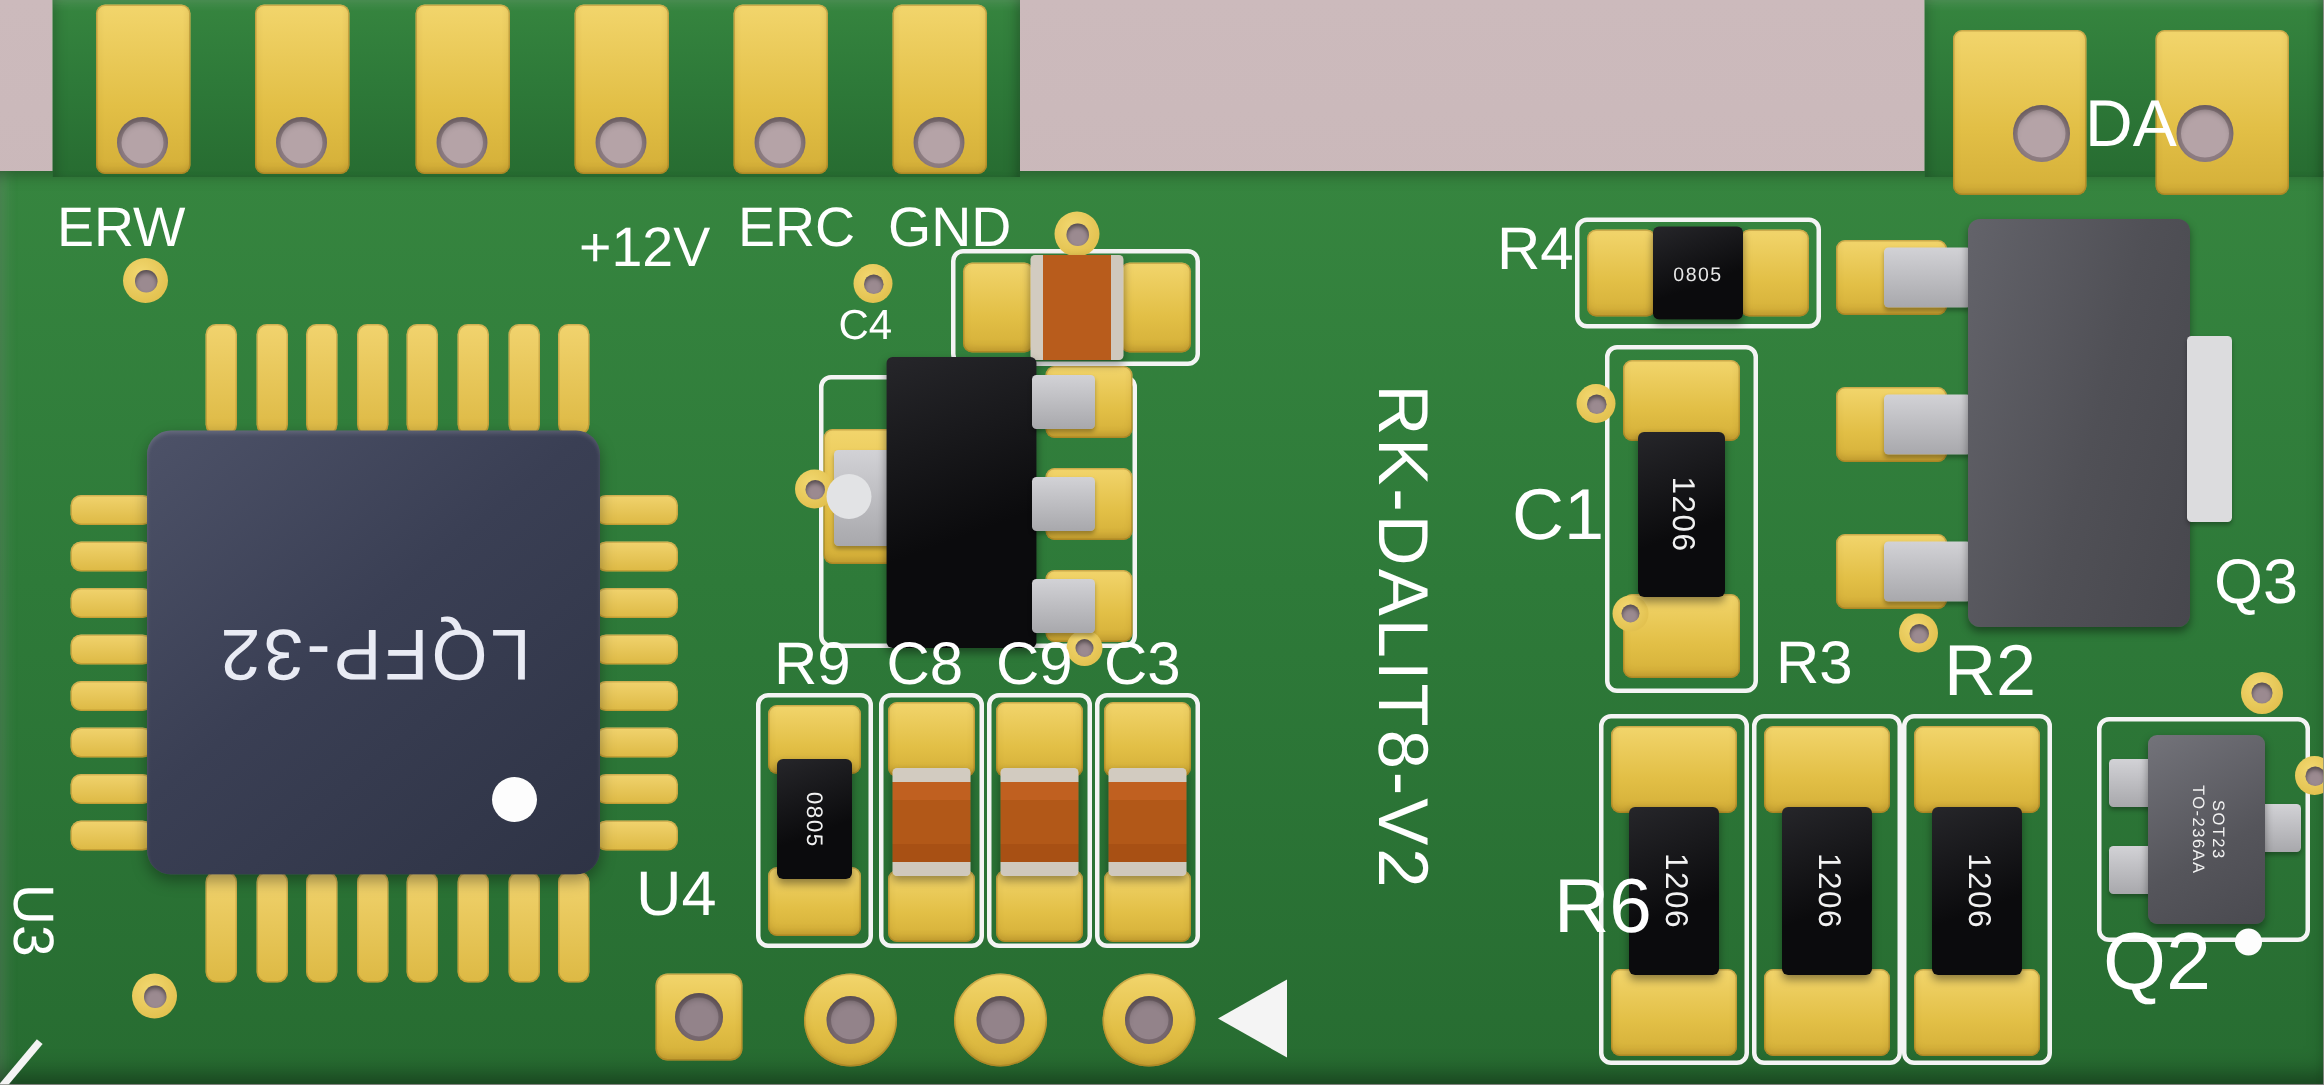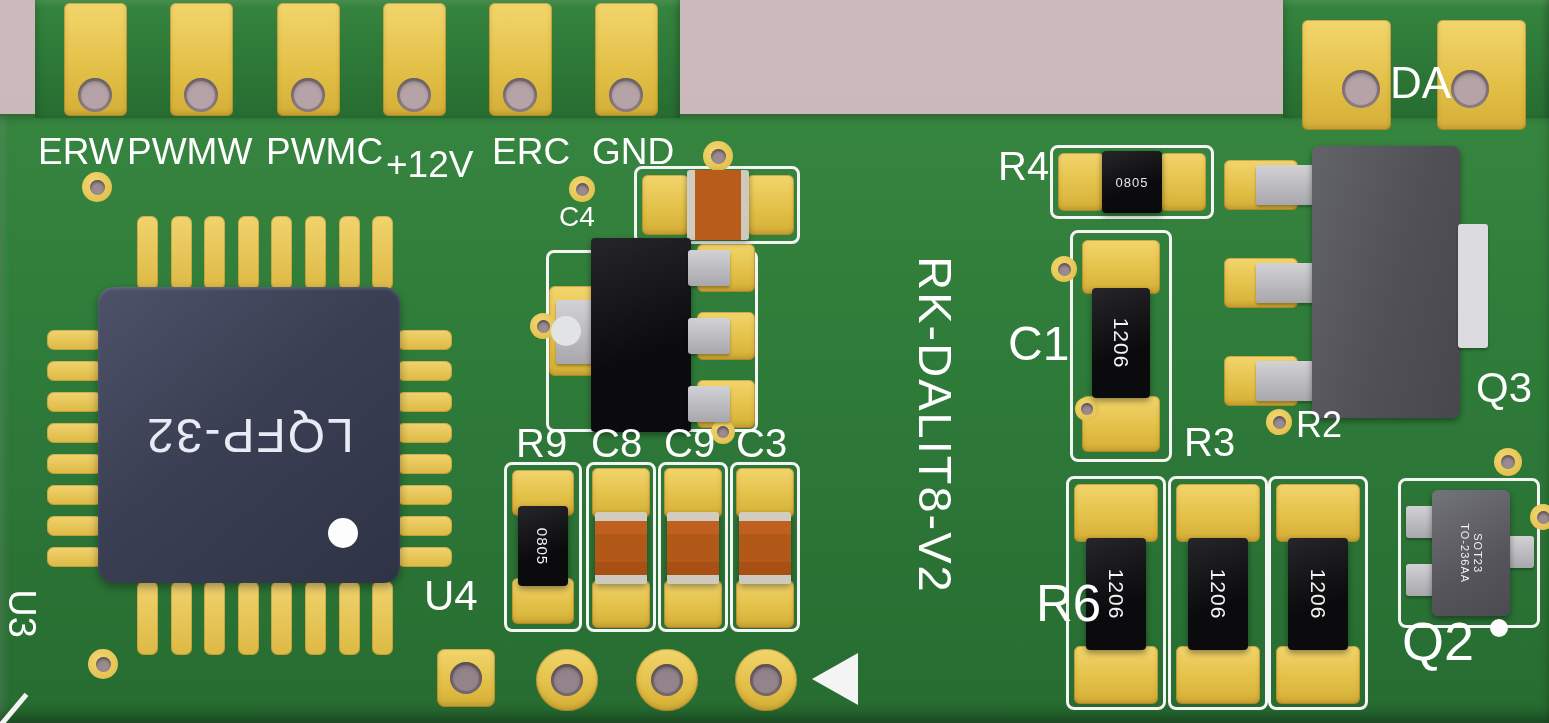--- a/index.html
+++ b/index.html
@@ -74,22 +74,20 @@
       <div class="hole" style="left:14px;top:75px;width:34px;height:34px"></div>
     </div>
   <div class="pad" style="left:489px;top:3px;width:63px;height:113px">
       <div class="hole" style="left:14px;top:75px;width:34px;height:34px"></div>
     </div>
   <div class="pad" style="left:595px;top:3px;width:63px;height:113px">
       <div class="hole" style="left:14px;top:75px;width:34px;height:34px"></div>
     </div>
 
   <span class="lbl" style="left:38px;top:131px;font-size:37px">ERW</span>
-  <span class="lbl" style="left:127px;top:131px;font-size:37px">PWMW</span>
-  <span class="lbl" style="left:266px;top:131px;font-size:37px">PWMC</span>
   <span class="lbl" style="left:386px;top:144px;font-size:37px">+12V</span>
   <span class="lbl" style="left:492px;top:131px;font-size:37px">ERC</span>
   <span class="lbl" style="left:592px;top:131px;font-size:37px">GND</span>
 
   <div class="pad" style="left:1302px;top:20px;width:89px;height:110px">
       <div class="hole" style="left:40px;top:50px;width:38px;height:38px"></div>
     </div>
   <div class="pad" style="left:1437px;top:20px;width:89px;height:110px">
       <div class="hole" style="left:14px;top:50px;width:38px;height:38px"></div>
     </div>
@@ -183,21 +181,21 @@
   <div class="pad" style="left:1224px;top:258px;width:74px;height:50px"></div>
   <div class="pad" style="left:1224px;top:356px;width:74px;height:50px"></div>
   <div class="lead" style="left:1256px;top:165px;width:58px;height:40px"></div>
   <div class="lead" style="left:1256px;top:263px;width:58px;height:40px"></div>
   <div class="lead" style="left:1256px;top:361px;width:58px;height:40px"></div>
   <div class="blackchip" style="left:1312px;top:146px;width:148px;height:272px;border-radius:8px;background:linear-gradient(105deg,#63636a,#505056 55%,#47474d)"></div>
   <div class="lead" style="left:1458px;top:224px;width:30px;height:124px;background:#dcdcde"></div>
   <span class="lbl" style="left:1476px;top:364px;font-size:42px">Q3</span>
 
   <span class="lbl" style="left:1184px;top:420px;font-size:40px">R3</span>
-  <span class="lbl" style="left:1296px;top:404px;font-size:36px">R2</span>
+  <span class="lbl" style="left:1296px;top:420px;font-size:48px">R2</span>
   <span class="lbl" style="left:1036px;top:574px;font-size:51px">R6</span>
 
   <div class="silk" style="left:1066px;top:476px;width:100px;height:234px"></div>
   <div class="pad" style="left:1074px;top:484px;width:84px;height:58px"></div>
   <div class="blackchip" style="left:1086px;top:538px;width:60px;height:112px">
     <span class="vtext" style="font-size:21px">1206</span>
   </div>
   <div class="pad" style="left:1074px;top:646px;width:84px;height:58px"></div>
 
   <div class="silk" style="left:1168px;top:476px;width:100px;height:234px"></div>

